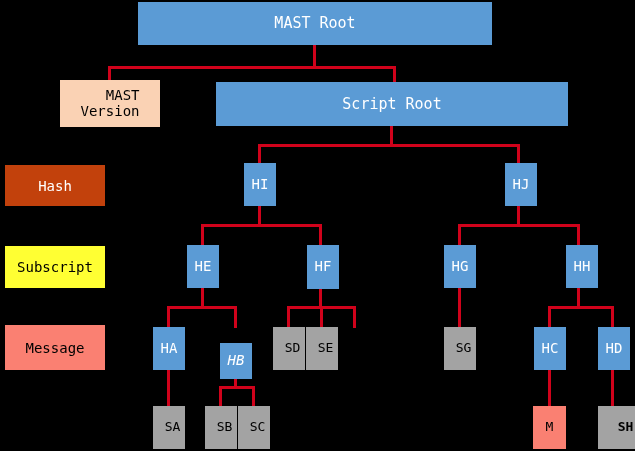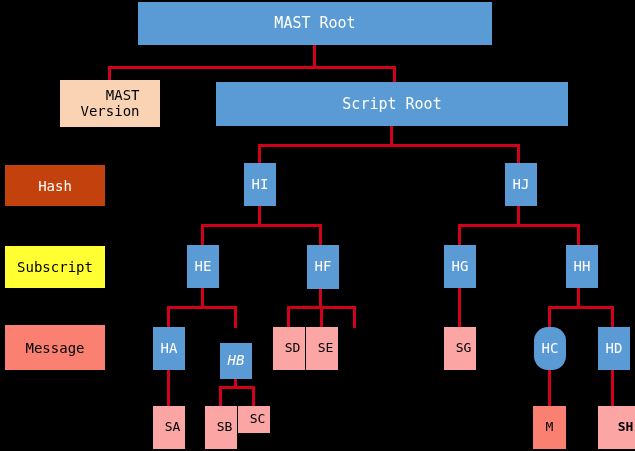--- a/index.html
+++ b/index.html
@@ -20,21 +20,21 @@
     box-sizing: border-box;
     display: flex;
     align-items: center;
     justify-content: center;
     text-align: center;
     line-height: 1.12;
     z-index: 3;
     white-space: pre-line;
   }
   .node.hash   { background: #5B9BD5; color: #FFFFFF; }
-  .node.sub    { background: #fca5a5; color: #000000; padding-left: 7px; }
+  .node.sub    { background: #a3a3a3; color: #000000; padding-left: 7px; }
   .node.msg    { background: #FA8072; color: #000000; }
   .node.ver    { background: #FAD2B4; color: #000000; }
   .legend {
     position: absolute;
     box-sizing: border-box;
     display: flex;
     align-items: center;
     justify-content: center;
     z-index: 3;
     font-size: 14px;
@@ -128,22 +128,22 @@
   <div class="node hash f14" style="left:187px; top:245px; width:32px; height:43px;">HE</div>
   <div class="node hash f14" style="left:307px; top:245px; width:32px; height:44px;">HF</div>
   <div class="node hash f14" style="left:444px; top:245px; width:32px; height:43px;">HG</div>
   <div class="node hash f14" style="left:566px; top:245px; width:32px; height:43px;">HH</div>
 
   <div class="node hash f14" style="left:153px; top:327px; width:32px; height:43px;">HA</div>
   <div class="node hash f14" style="left:220px; top:343px; width:32px; height:36px;font-style:italic;">HB</div>
   <div class="node sub f13" style="left:273px; top:327px; width:32px; height:43px;">SD</div>
   <div class="node sub f13" style="left:306px; top:327px; width:32px; height:43px;">SE</div>
   <div class="node sub f13" style="left:444px; top:327px; width:32px; height:43px;">SG</div>
-  <div class="node hash f14" style="left:534px; top:327px; width:32px; height:43px;border-radius:14px;">HC</div>
+  <div class="node hash f14" style="left:534px; top:327px; width:32px; height:43px;">HC</div>
   <div class="node hash f14" style="left:598px; top:327px; width:32px; height:43px;">HD</div>
 
   <div class="node sub f13" style="left:153px; top:406px; width:32px; height:43px;">SA</div>
   <div class="node sub f13" style="left:205px; top:406px; width:32px; height:43px;">SB</div>
-  <div class="node sub f13" style="left:238px; top:406px; width:32px; height:27px;">SC</div>
+  <div class="node sub f13" style="left:238px; top:406px; width:32px; height:43px;">SC</div>
   <div class="node msg f13" style="left:533px; top:406px; width:33px; height:43px;">M</div>
   <div class="node sub f13" style="left:598px; top:406px; width:48px; height:43px;font-weight:bold;">SH</div>
 
 </div>
 
 </body></html>

